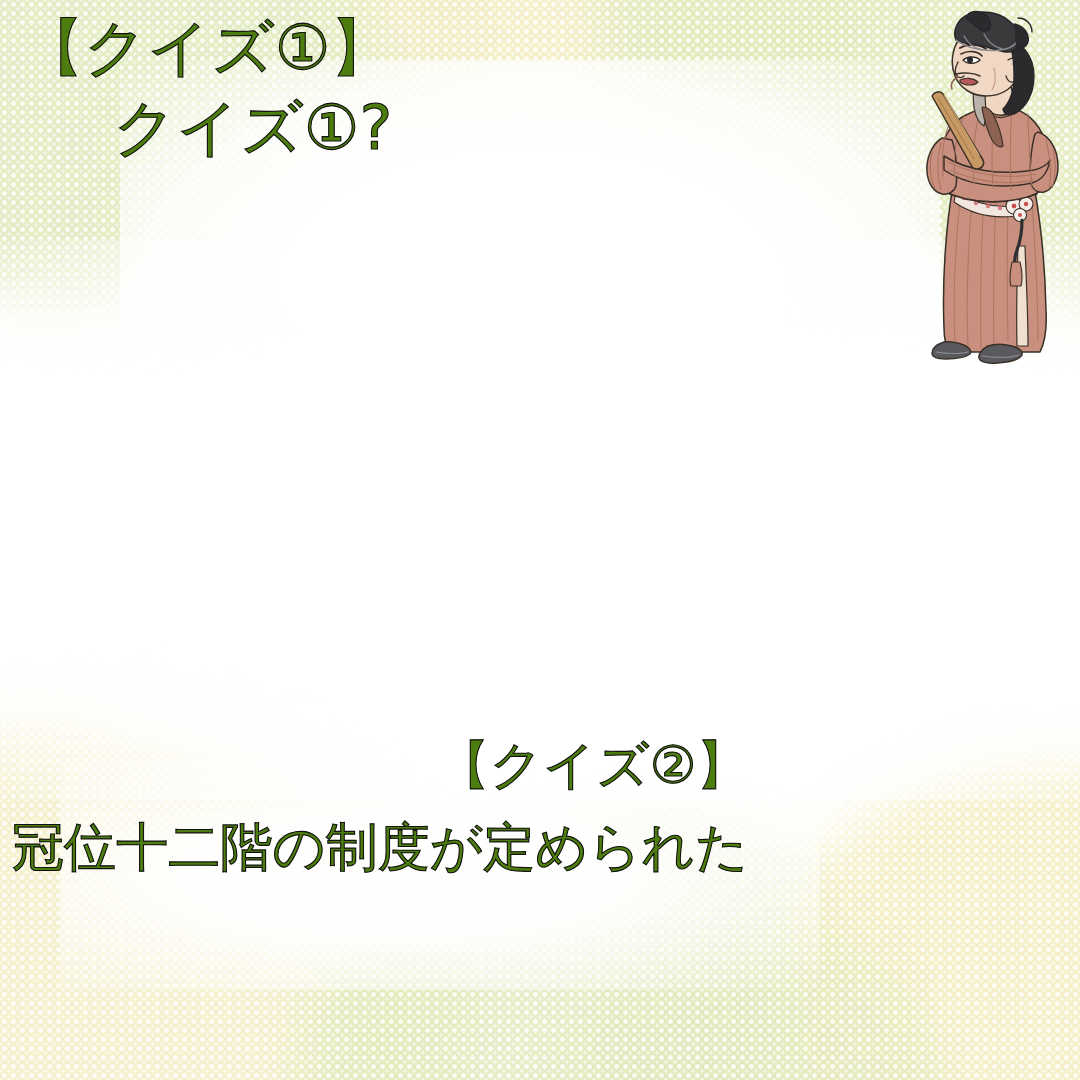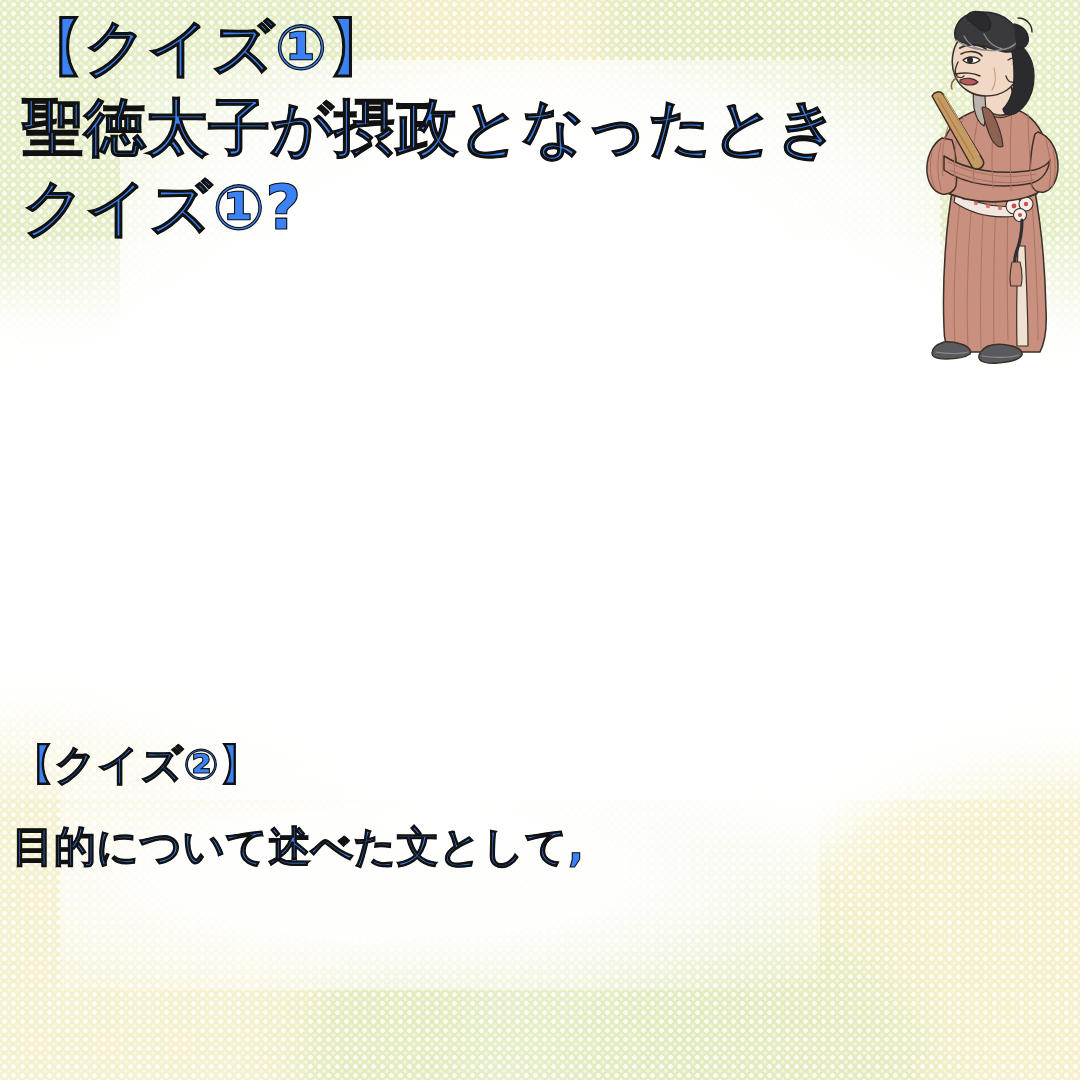--- a/index.html
+++ b/index.html
@@ -164,38 +164,39 @@
     color: #111111;
     font-weight: 700;
     letter-spacing: .005em;
   }
 
   .quiz-line {
     display: block;
     white-space: nowrap;
     font-size: 62px;
     line-height: 80px;
-    color: #3b82f6;
-    font-weight: 700;
+    color: #4d7c0f;
+    font-weight: 400;
     -webkit-text-stroke: 1.1px #111111;
     text-shadow: 0 0 .6px #111111;
+    text-align: right;
   }
 
   #quiz-one {
     left: 22px;
     top: 8px;
   }
 
   #quiz-two {
     left: 12px;
     top: 724px;
   }
 
   #quiz-two .quiz-line {
-    font-size: 42px;
+    font-size: 52px;
     line-height: 82px;
   }
 
   
   #figure {
     position: absolute;
     left: 922px;
     top: 10px;
     width: 156px;
     height: 360px;
@@ -226,27 +227,26 @@
     <div class="halftone"></div>
     <div class="halftone-b"></div>
 
     <div class="white-wash"></div>
     <div class="white-wash-mid"></div>
     <div class="white-wash-q2"></div>
   </div>
 
   <div class="quiz-block" id="quiz-one">
     <span class="quiz-line">【クイズ①】</span>
-    <span class="quiz-line">聖徳太子が摂政となったとき</span>
     <span class="quiz-line">クイズ①?</span>
   </div>
 
   <div class="quiz-block" id="quiz-two">
     <span class="quiz-line">【クイズ②】</span>
-    <span class="quiz-line">目的について述べた文として,</span>
+    <span class="quiz-line">冠位十二階の制度が定められた</span>
   </div>
 
   <div id="figure">
     <svg viewBox="0 0 156 360" xmlns="http://www.w3.org/2000/svg">
       <g stroke="#3a3027" stroke-width="1.5" stroke-linejoin="round" stroke-linecap="round" fill="none">
 
         <path d="M31 176 C24 215 20 270 22 318 C22 330 25 338 28 342
                  L118 342 C123 332 125 318 124 300
                  C123 252 118 208 112 176 Z" fill="#c9907f"></path>
 

